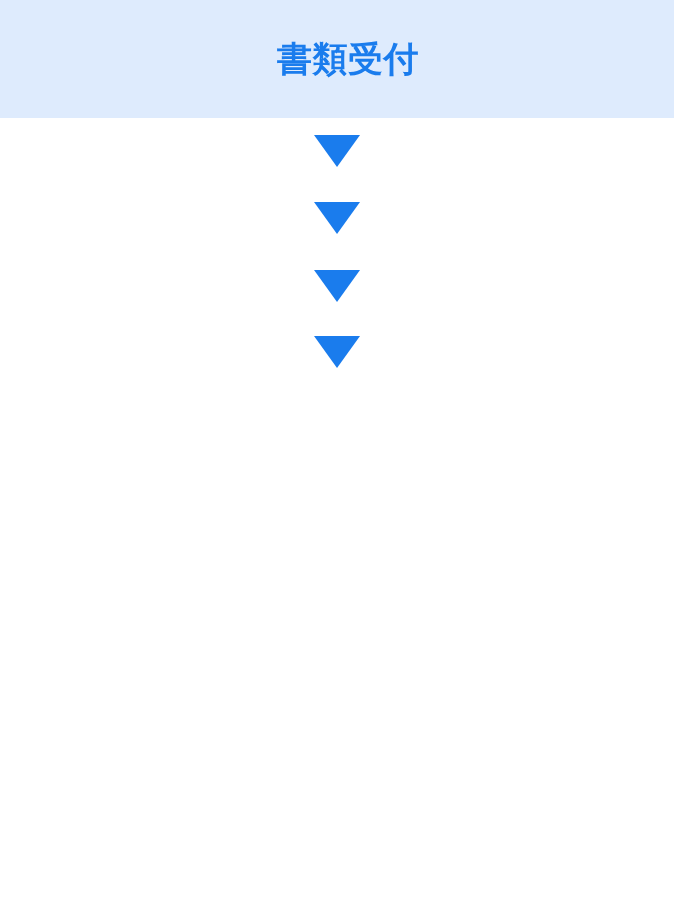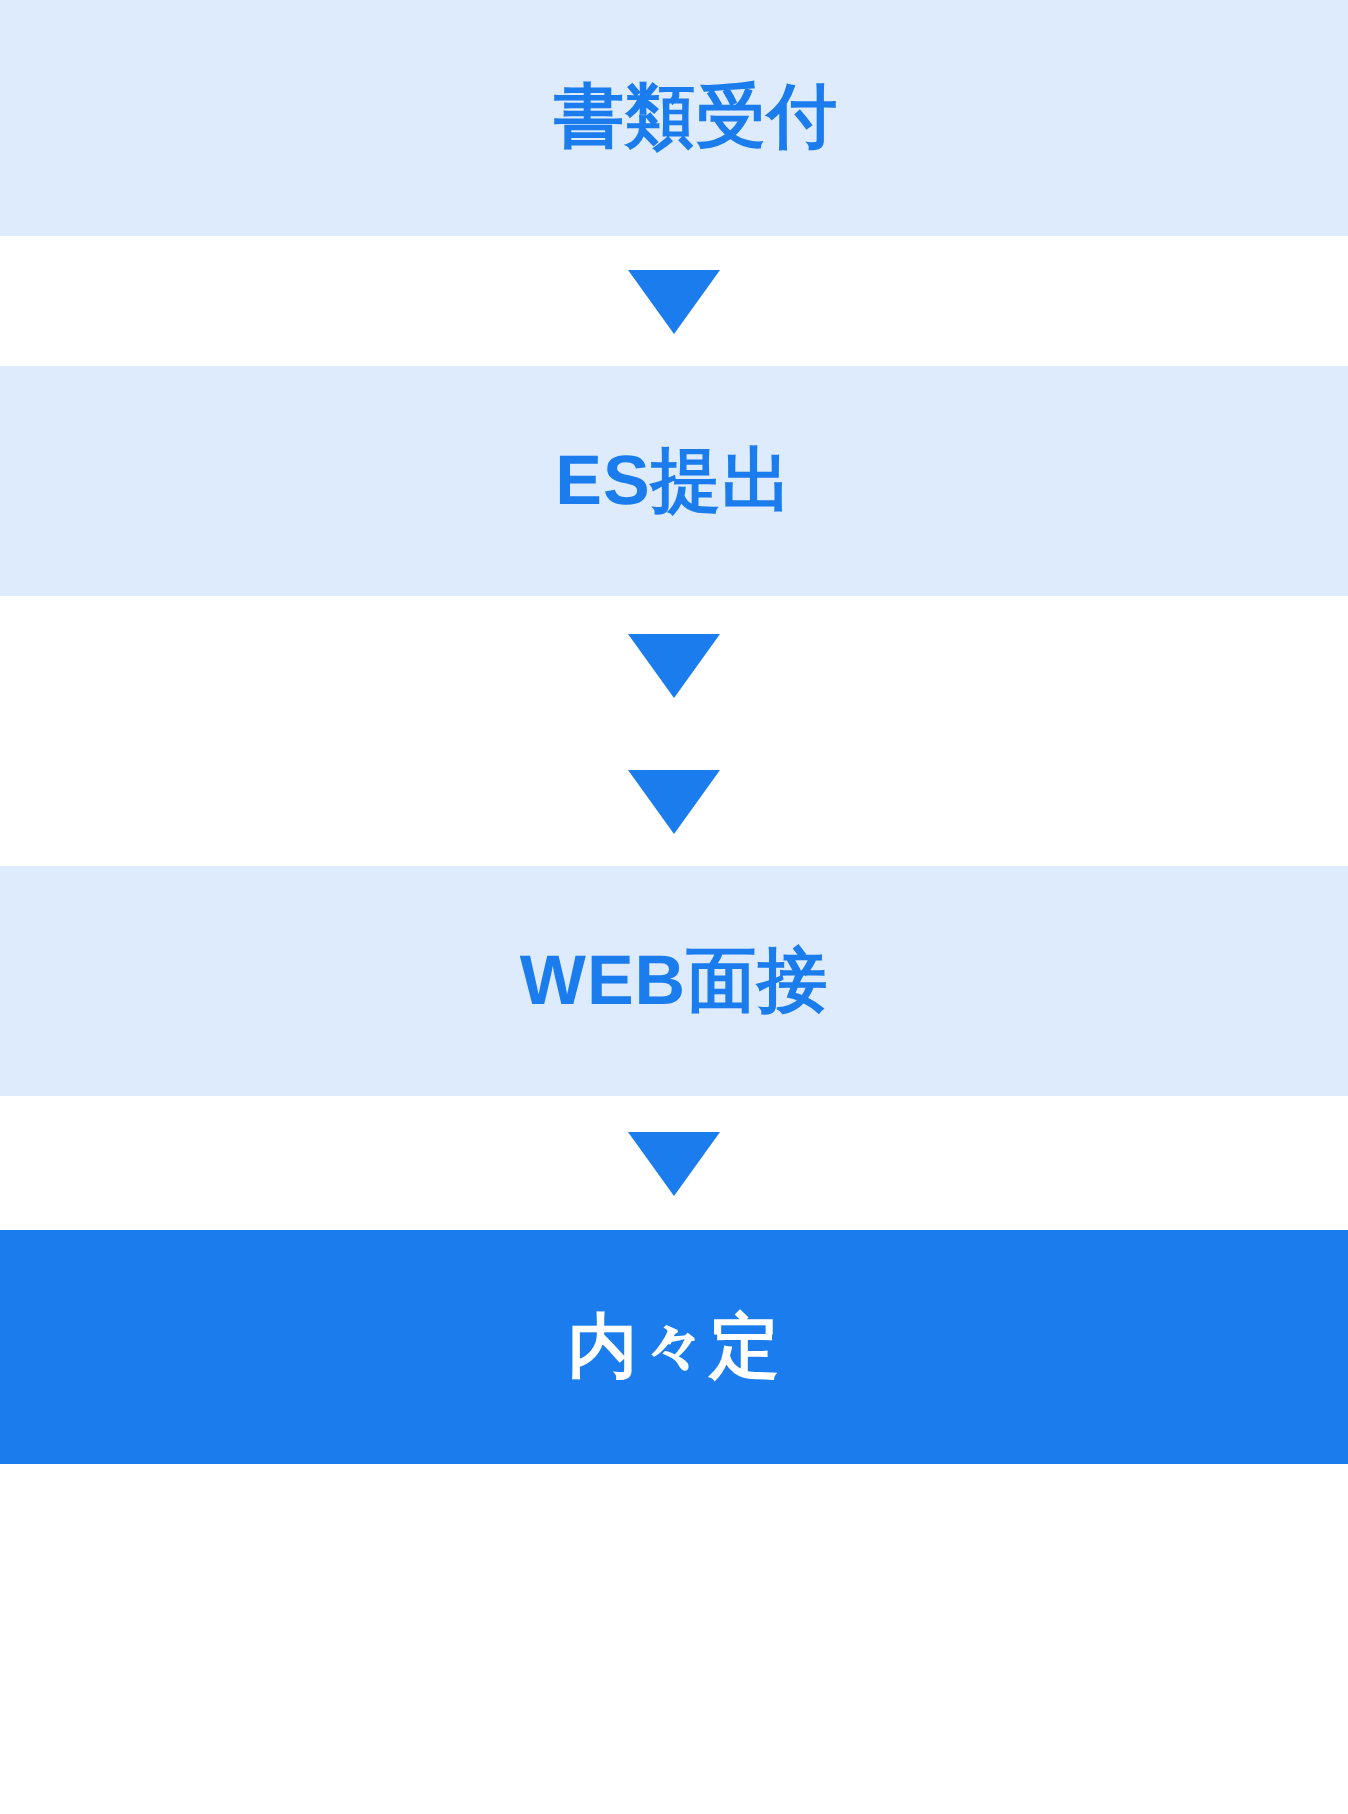--- a/index.html
+++ b/index.html
@@ -80,38 +80,29 @@
 <div id="flow">
 
   <div class="step light h1">
     <div class="step-label">書類受付</div>
   </div>
 
   <div class="connector c1">
     <div class="arrow"></div>
   </div>
 
-  <div class="step light h2">
-    <div class="step-label">ES提出</div>
-  </div>
 
   <div class="connector c2">
     <div class="arrow"></div>
   </div>
 
 
   <div class="connector c3">
     <div class="arrow"></div>
   </div>
 
-  <div class="step light h4">
-    <div class="step-label">WEB面接</div>
-  </div>
 
   <div class="connector c4">
     <div class="arrow"></div>
   </div>
 
-  <div class="step solid h5">
-    <div class="step-label">内々定</div>
-  </div>
 
 </div>
 
 </body></html>

